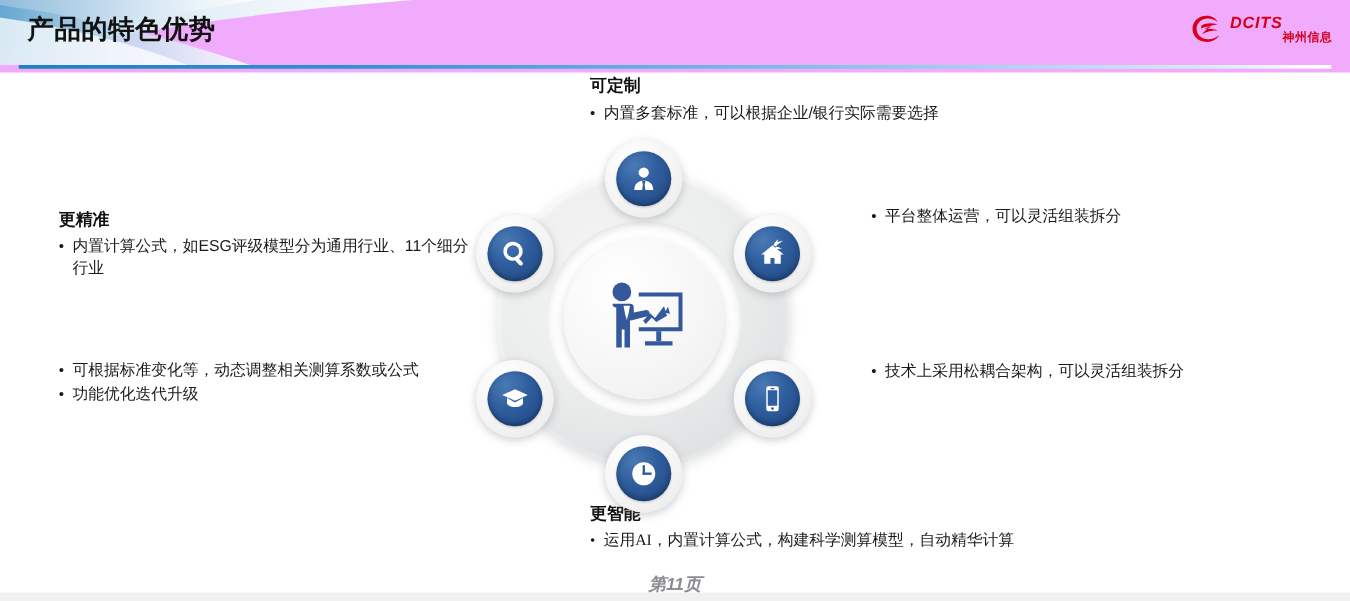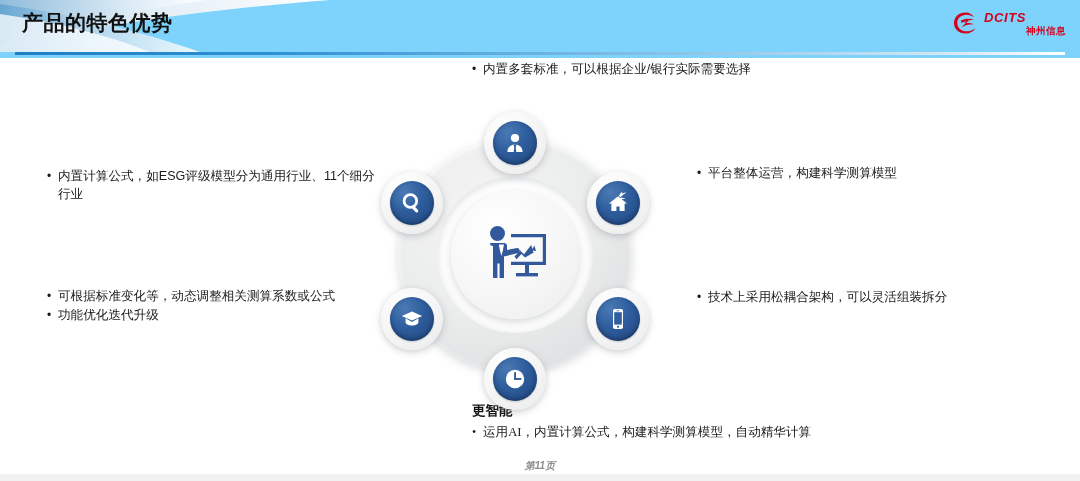--- a/index.html
+++ b/index.html
@@ -10,21 +10,21 @@
     width: 1080px; height: 481px;
     position: relative; overflow: hidden;
     font-family: "Liberation Sans", "DejaVu Sans", sans-serif;
     color: #221f1f;
   }
 
   
   .header {
     position: absolute; left: 0; top: 0;
     width: 1080px; height: 58px;
-    background: #7dd3fc;
+    background: #f0abfc;
     overflow: hidden;
   }
   .header-swoosh {
     position: absolute; left: 0; top: 0;
     width: 560px; height: 58px;
   }
   .header-title {
     position: absolute; left: 22px; top: 9px;
     font-size: 21px; font-weight: bold;
     letter-spacing: 0.5px;
@@ -119,21 +119,21 @@
   #node-house     { left: 216px; top: 61px; }
   #node-phone     { left: 216px; top: 177px; }
   #node-clock     { left: 113px; top: 237px; }
   #node-cap       { left: 10px;  top: 177px; }
   #node-search    { left: 10px;  top: 61px; }
 
   
   .footer-page {
     position: absolute; left: 0; top: 459px; width: 1080px;
     text-align: center;
-    font-size: 10px; font-style: italic; font-weight: bold;
+    font-size: 14px; font-style: italic; font-weight: bold;
     color: #8b8d90;
   }
   .footer-band {
     position: absolute; left: 0; top: 474px;
     width: 1080px; height: 7px;
     background: #f1f1f1;
   }
 </style>
 </head>
 <body>
@@ -174,37 +174,39 @@
     <div class="logo-text">
       <div class="logo-en">DCITS</div>
       <div class="logo-cn">神州信息</div>
     </div>
   </div>
 
   <div class="header-rule"></div>
 </div>
 
 <div class="block" id="block-customizable">
+  <div class="block-title">可定制</div>
   <div class="bullet">
     <span class="dot">•</span>
     <span class="txt">内置多套标准，可以根据企业/银行实际需要选择</span>
   </div>
 </div>
 
 <div class="block" id="block-accurate">
+  <div class="block-title">更精准</div>
   <div class="bullet">
     <span class="dot">•</span>
     <span class="txt">内置计算公式，如ESG评级模型分为通用行业、11个细分行业</span>
   </div>
 </div>
 
 <div class="block" id="block-service">
   <div class="bullet">
     <span class="dot">•</span>
-    <span class="txt">平台整体运营，构建科学测算模型</span>
+    <span class="txt">平台整体运营，可以灵活组装拆分</span>
   </div>
 </div>
 
 <div class="block" id="block-extensible">
   <div class="bullet">
     <span class="dot">•</span>
     <span class="txt">可根据标准变化等，动态调整相关测算系数或公式</span>
   </div>
   <div class="bullet">
     <span class="dot">•</span>

